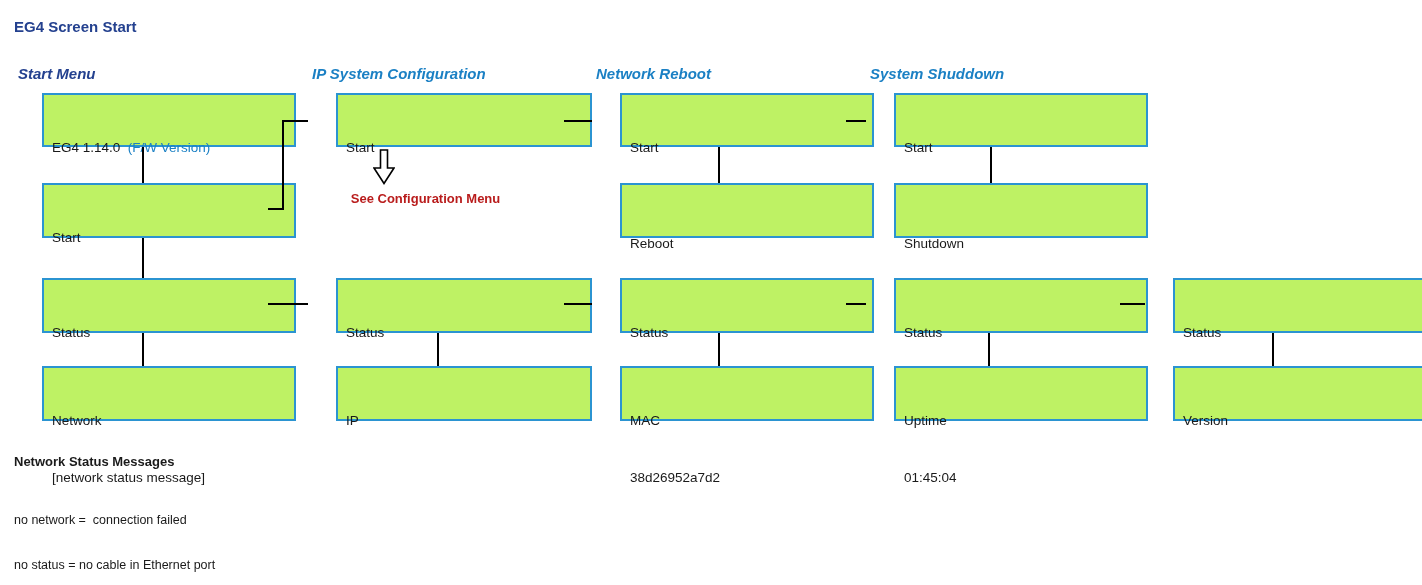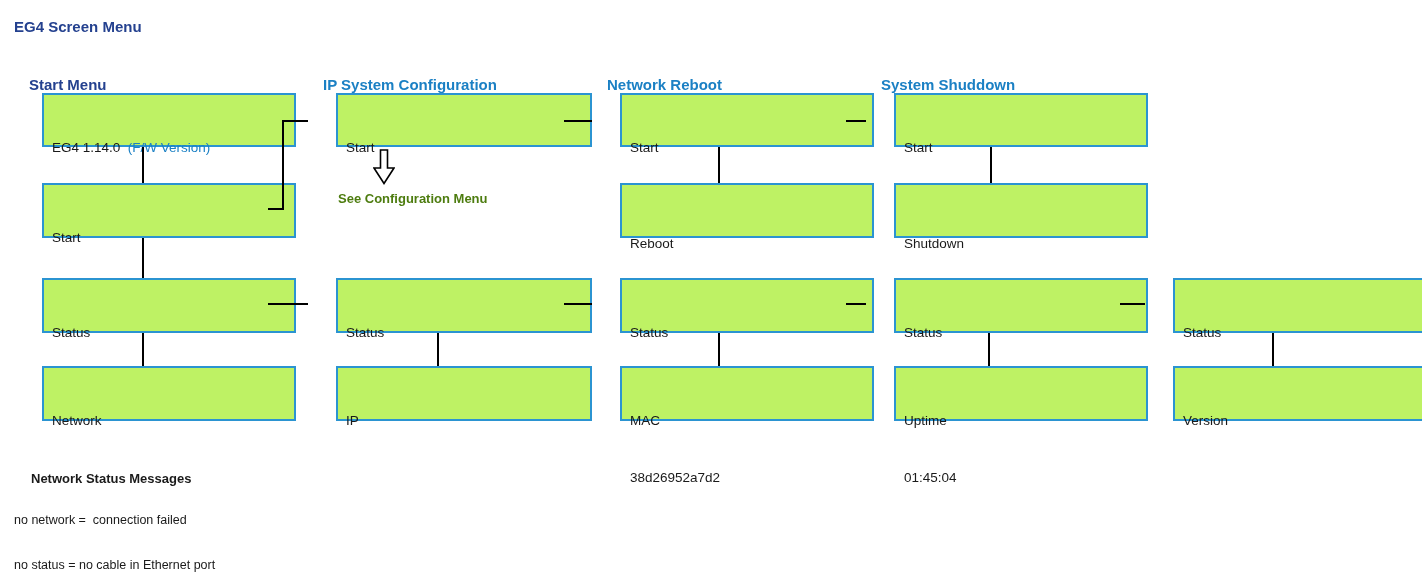--- a/index.html
+++ b/index.html
@@ -9,22 +9,22 @@
     background:#ffffff;
     font-family:"Liberation Sans", sans-serif;
     color:#1a1a1a;
     overflow:hidden;
   }
   .title{
     position:absolute;left:14px;top:18px;margin:0;
     font-size:15px;font-weight:bold;color:#24418F;
   }
   .colhead{
-    position:absolute;top:61px;margin:15px;
-    font-size:15px;font-weight:bold;color:#1B80C4;
+    position:absolute;top:61px;margin:4px;
+    font-size:15px;font-weight:bold;color:#1B80C4;font-style:italic;
   }
   .colhead.dark{color:#24418F;}
   .box{
     position:absolute;
     box-sizing:border-box;
     background:#bef264;
     border:2px solid #2B94D1;
     padding:5px 8px 4px 8px;
     font-size:13.5px;
     line-height:19px;
@@ -42,37 +42,37 @@
   .r3{top:278px;height:55px;}
   .r4{top:366px;height:55px;}
   .active{font-weight:bold;text-decoration:underline;}
   .accent{color:#1B80C4;}
   .vline,.hline{position:absolute;background:#000;}
   .vline{width:2px;}
   .hline{height:2px;}
   .arrow{position:absolute;left:373px;top:149px;}
   .confnote{
     position:absolute;left:338px;top:191px;width:175px;
-    font-size:13px;font-weight:bold;color:#4d7c0f;
+    text-align:center;font-size:13px;font-weight:bold;color:#b91c1c;
   }
   .nsm-head{
-    position:absolute;left:14px;top:454px;margin:17px;
+    position:absolute;left:14px;top:454px;margin:0;
     font-size:13px;font-weight:bold;color:#1a1a1a;
   }
   .nsm-lines{
     position:absolute;left:14px;top:483px;
     font-size:12.5px;line-height:14.9px;white-space:pre-wrap;
   }
 </style>
 </head>
 <body>
 
 <div id="canvas">
 
-  <h1 class="title">EG4 Screen Menu</h1>
+  <h1 class="title">EG4 Screen Start</h1>
   <h2 class="colhead dark" style="left:14px">Start Menu</h2>
   <h2 class="colhead" style="left:308px">IP System Configuration</h2>
   <h2 class="colhead" style="left:592px">Network Reboot</h2>
   <h2 class="colhead" style="left:866px">System Shuddown</h2>
 
   <div class="box c1 r1">
     <div><span>EG4 1.14.0</span><span class="accent">  (F/W Version)</span></div>
     <div><span>192.254.168.110</span><span class="accent">  (IP Address)</span></div>
   </div>
 
@@ -81,20 +81,21 @@
     <div><span></span><span class="active">Status</span><span> Configure Reboot Shutdown</span></div>
   </div>
 
   <div class="box c1 r3">
     <div>Status</div>
     <div><span></span><span class="active">Network</span><span>  IP  MAC  Uptime  Version</span></div>
   </div>
 
   <div class="box c1 r4">
     <div>Network</div>
+    <div>[network status message]</div>
   </div>
 
   <div class="box c2 r1">
     <div>Start</div>
   </div>
 
   <svg class="arrow" width="22" height="36" viewBox="0 0 22 36">
     <path d="M7.5 1 H14.5 V19 H21 L11 34.5 L1 19 H7.5 Z" fill="#ffffff" stroke="#000000" stroke-width="1.6" stroke-linejoin="miter"></path>
   </svg>
   <div class="confnote">See Configuration Menu</div>

